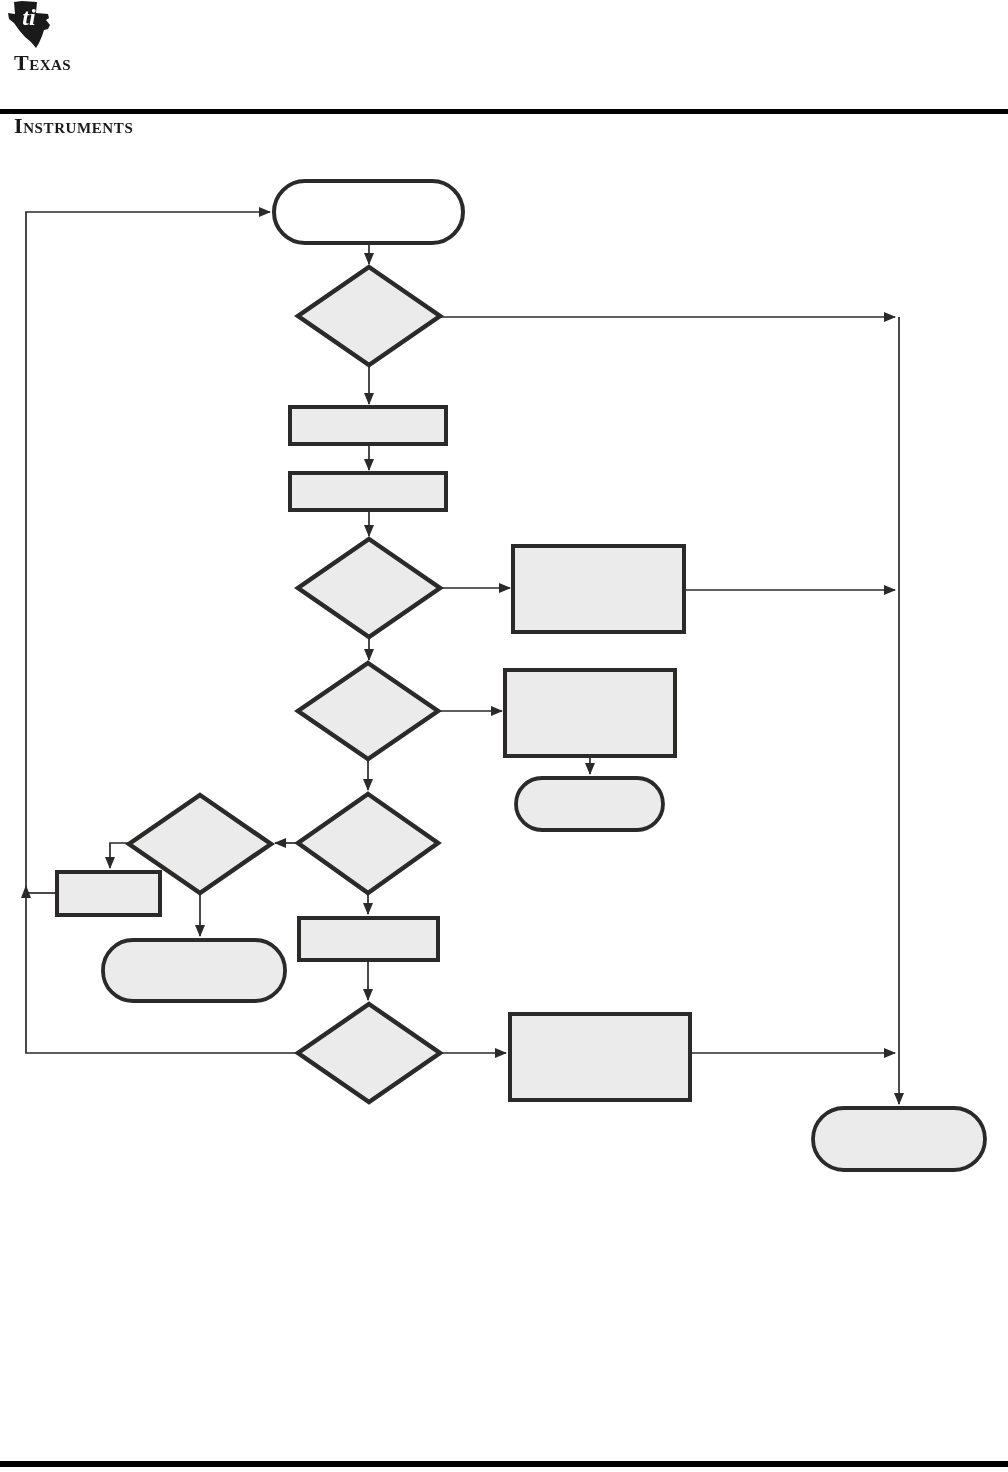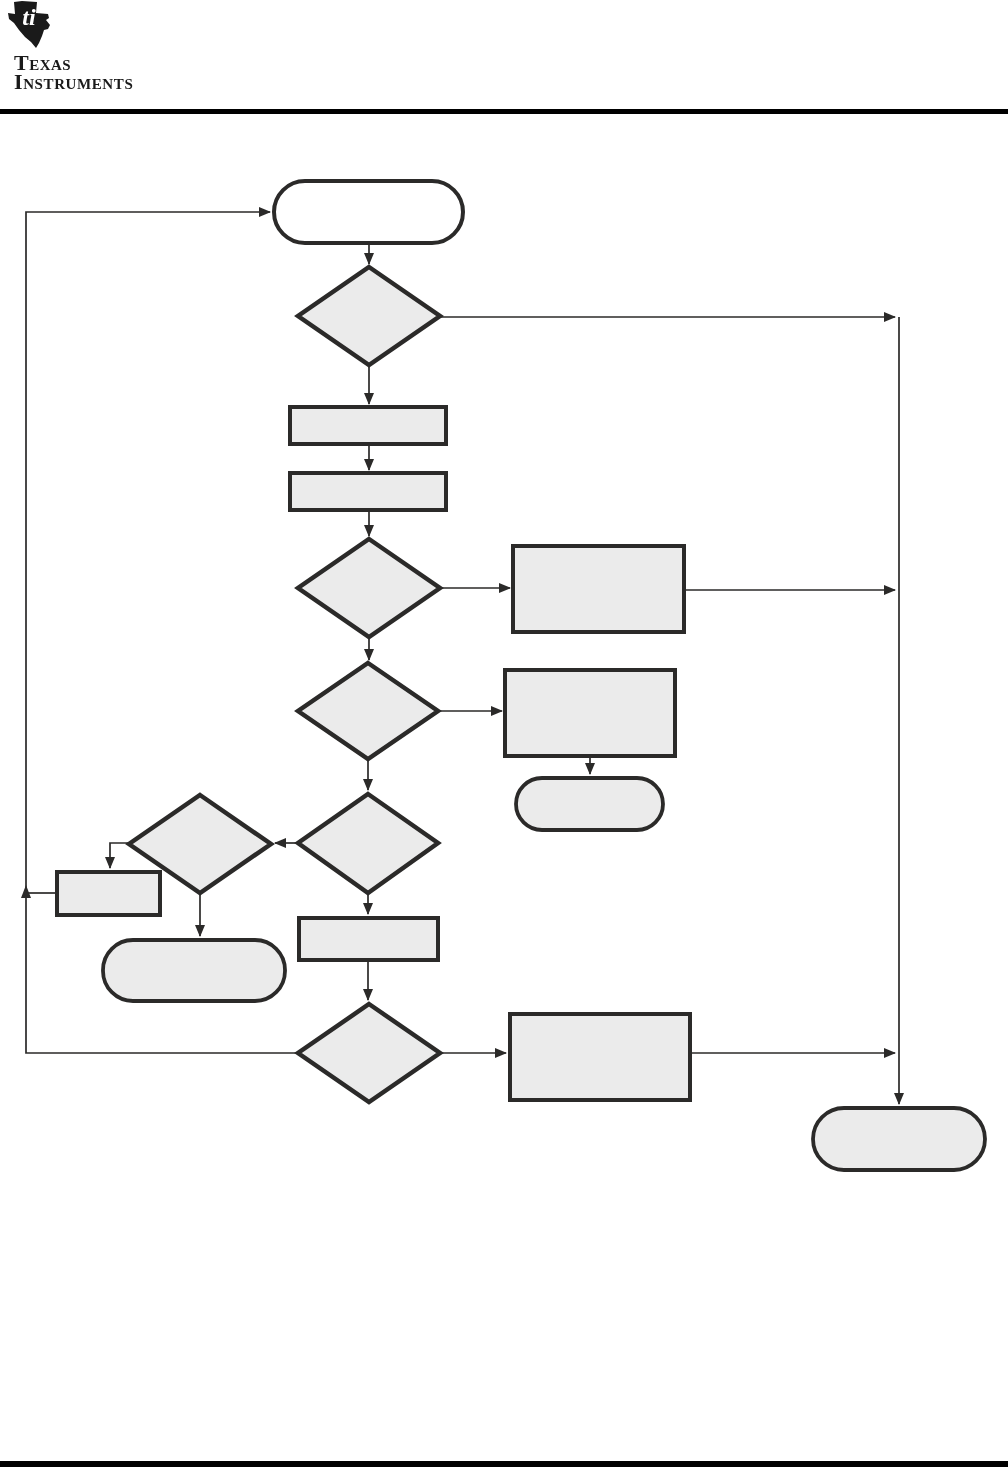--- a/index.html
+++ b/index.html
@@ -15,21 +15,21 @@
     font-family:"Liberation Serif", serif;}
   .page{position:relative;width:1008px;height:1472px;background:#ffffff;}
 
   
   .header{position:absolute;left:0;top:0;width:1008px;height:109px;}
   .logo{position:absolute;left:8px;top:1px;display:flex;align-items:flex-start;flex-direction:column;}
   .logo-icon{width:42px;height:48px;flex:0 0 auto;}
   .logo-text{margin-left:6px;margin-top:4px;color:var(--logo-ink);
     font-weight:bold;font-variant:small-caps;line-height:19px;font-size:22px;
     letter-spacing:0.5px;}
-  .logo-text .l2{letter-spacing:0.6px;}
+  .logo-text .l2{letter-spacing:0.6px;margin-top:44px;}
   .rule{position:absolute;left:0;width:1008px;background:var(--rule);}
   .rule.top{top:109px;height:5px;}
   .rule.bottom{top:1461px;height:6px;}
 
   
   .chart{position:absolute;left:0;top:0;width:1008px;height:1472px;}
   .conn{stroke:var(--connector);stroke-width:1.7;fill:none;}
   .ah{fill:var(--connector);stroke:none;}
   #ah path{fill:var(--connector);}
   .node{fill:var(--node-fill);stroke:var(--node-stroke);}

